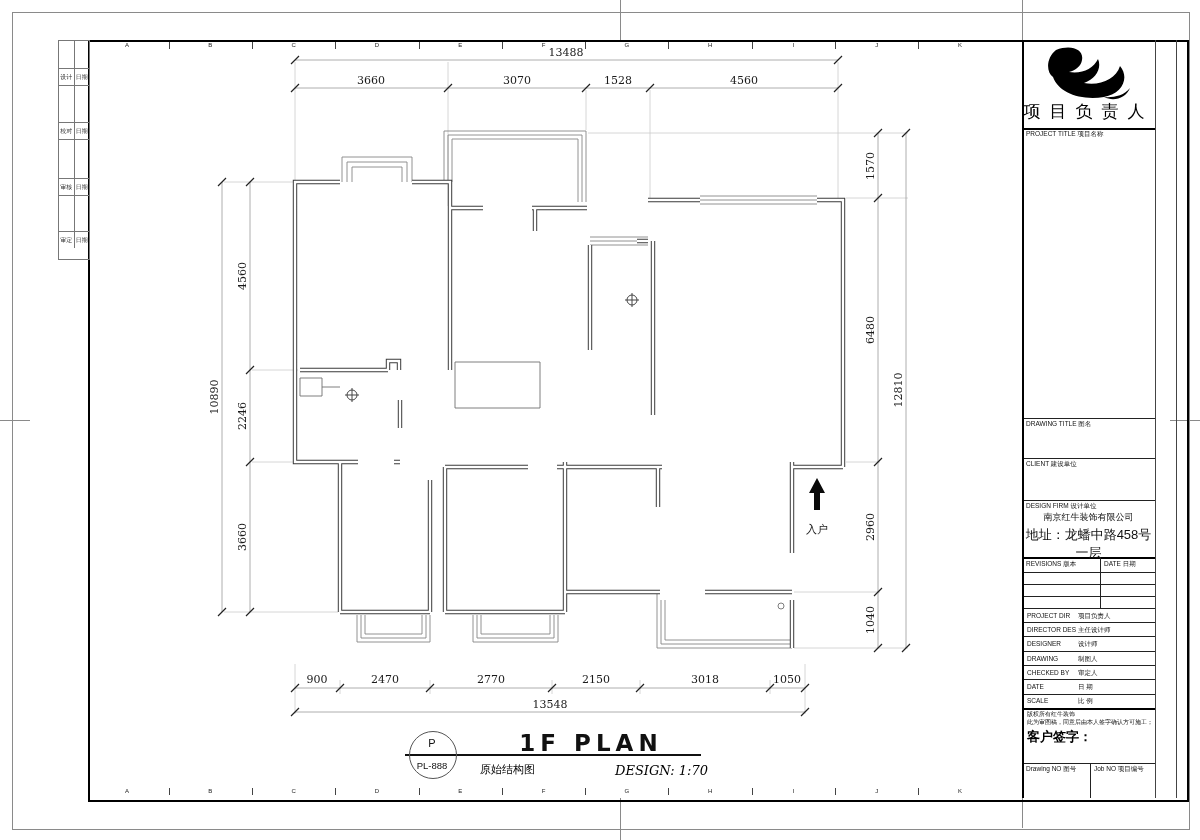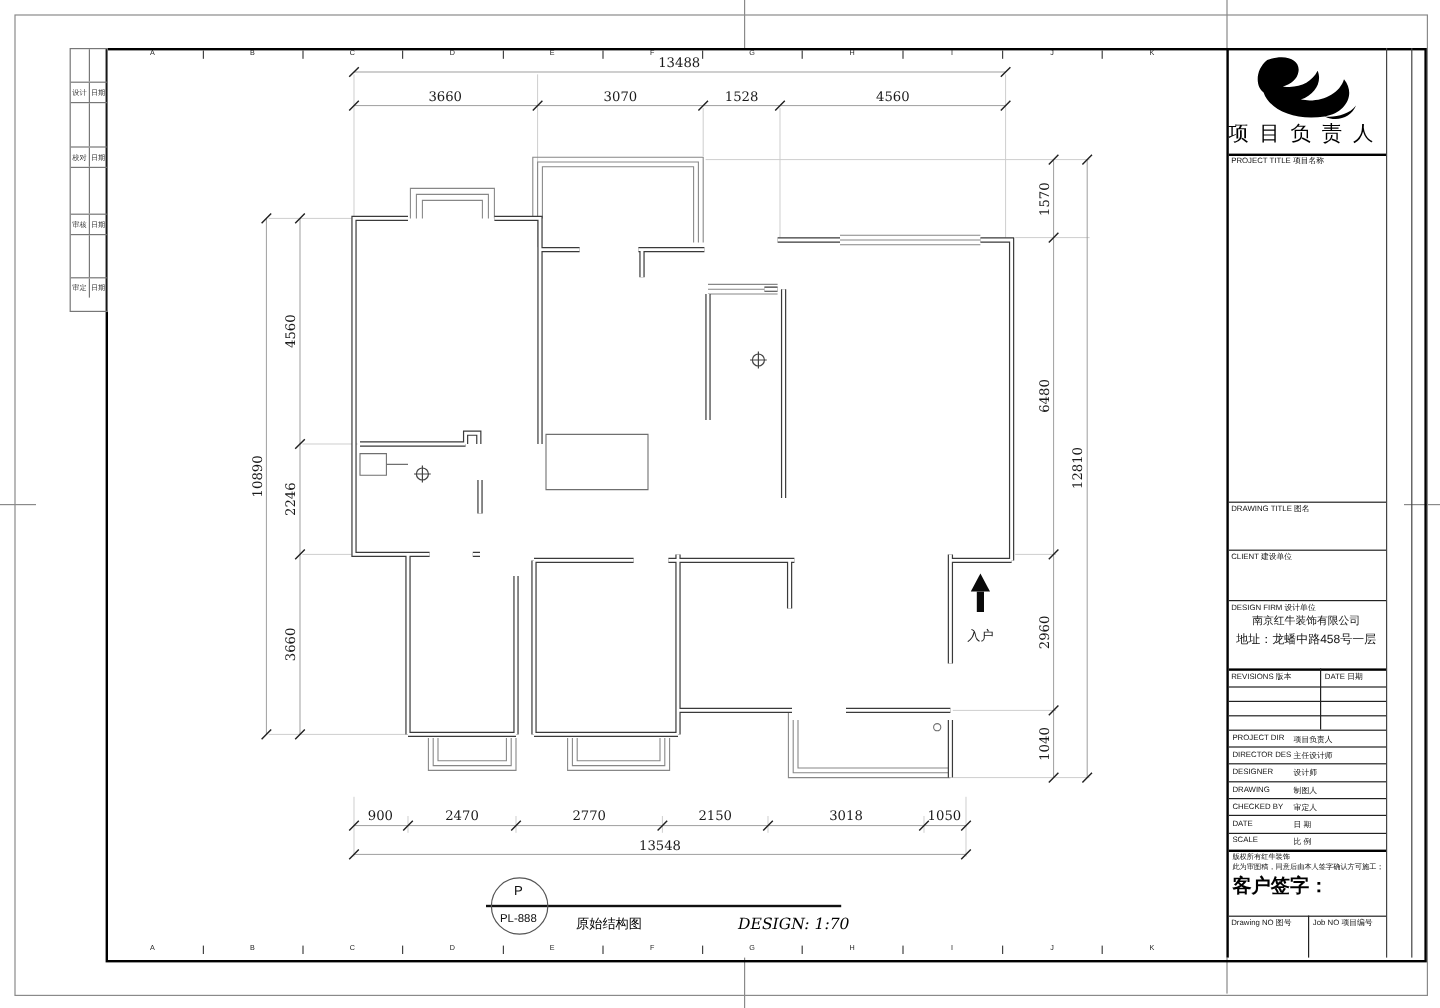--- a/index.html
+++ b/index.html
@@ -32,24 +32,24 @@
   #tm-sub{left:480px;top:762px;font-size:11px;font-family:"DejaVu Serif",serif;}
   #tm-scale{left:615px;top:763px;font-size:13px;font-style:italic;font-family:"DejaVu Serif",serif;}
   
   .tb-h{position:absolute;left:1024px;width:131px;background:#222;height:1px;}
   .tb-h2{height:2px;background:#000;}
   .tbl{position:absolute;font-size:6.5px;color:#111;white-space:nowrap;}
   .tb-row-en{position:absolute;left:1027px;font-size:6.5px;color:#111;}
   .tb-row-cn{position:absolute;left:1078px;font-size:6.5px;color:#111;}
   #logo-text{left:1022px;top:100px;width:133px;text-align:center;font-size:17px;letter-spacing:9px;color:#000;font-family:"DejaVu Serif",serif;}
   #company-name{left:1022px;top:511px;width:133px;text-align:center;font-size:9px;color:#111;}
-  #company-addr{left:1022px;top:526px;width:133px;text-align:center;font-size:10px;color:#111;}
+  #company-addr{left:1022px;top:526px;width:133px;text-align:center;font-size:13px;color:#111;}
   #note1{left:1027px;top:710px;font-size:6px;color:#111;}
   #note2{left:1027px;top:718px;font-size:6px;color:#111;}
-  #client-sign{left:1027px;top:728px;font-size:16px;font-weight:bold;color:#000;}
+  #client-sign{left:1027px;top:728px;font-size:13px;font-weight:bold;color:#000;}
   svg text{font-family:"DejaVu Serif",serif;font-size:11px;fill:#1a1a1a;}
   svg .cjk{font-size:11px;}
 </style>
 </head>
 <body>
 
 <div id="page">
 
   <div class="abs" id="outer-border"></div>
   <div class="abs fold" style="left:620px;top:0;width:1px;height:40px;"></div>
@@ -230,20 +230,21 @@
     <text x="491" y="683" text-anchor="middle">2770</text>
     <text x="596" y="683" text-anchor="middle">2150</text>
     <text x="705" y="683" text-anchor="middle">3018</text>
     <text x="787" y="683" text-anchor="middle">1050</text>
   </svg>
 
   <div class="abs" id="tm-line"></div>
   <div class="abs" id="tm-circle"></div>
   <div class="abs tmtxt" id="tm-p">P</div>
   <div class="abs tmtxt" id="tm-no">PL-888</div>
+  <div class="abs tmtxt" id="tm-title">1F PLAN</div>
   <div class="abs" id="tm-sub">原始结构图</div>
   <div class="abs" id="tm-scale">DESIGN: 1:70</div>
 
   <svg class="abs" style="left:1038px;top:46px;width:105px;height:54px;" viewBox="0 0 105 54">
     <path fill="#000" d="M18,4 C34,-2 46,4 44,14 C43,20 38,24 31,26 C44,28 55,23 60,13 C64,22 58,33 46,37 C62,40 78,33 82,20 C92,32 84,48 66,51 C42,55 20,46 15,31 C8,26 8,12 18,4 Z M66,51 C74,52 86,50 92,42 C88,52 76,56 66,51 Z"></path>
   </svg>
   <div class="abs tbl" id="logo-text">项目负责人</div>
 
   <div class="tb-h tb-h2" style="top:128px;"></div>
   <div class="tb-h" style="top:418px;"></div>

